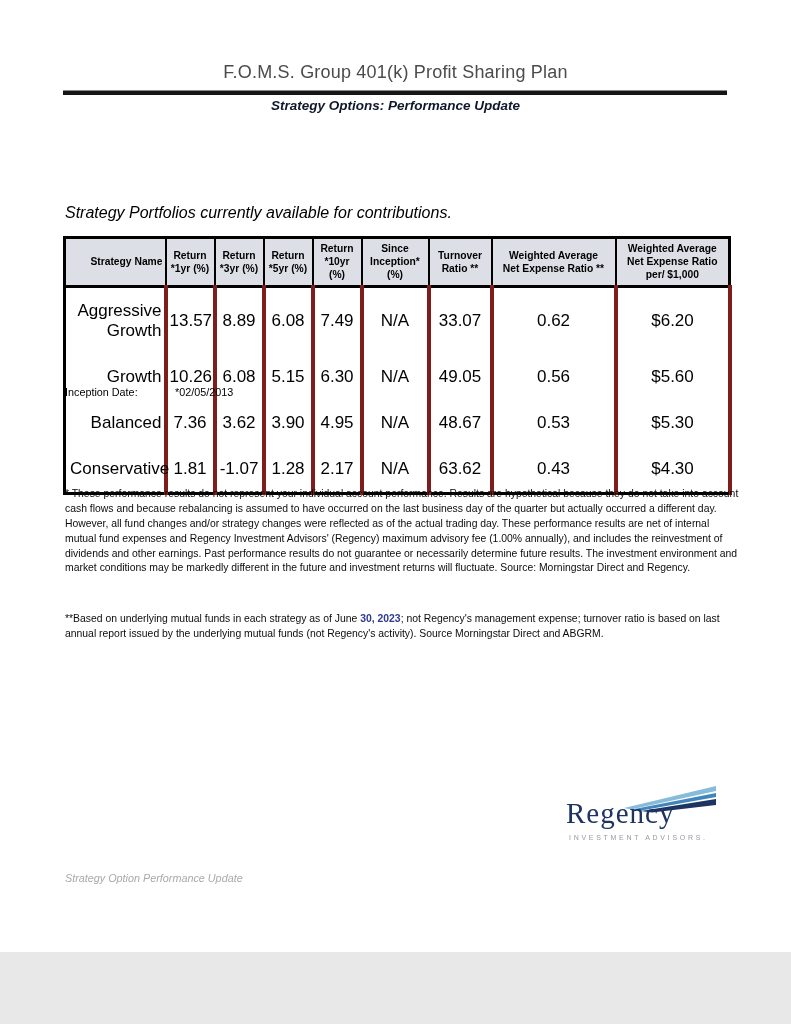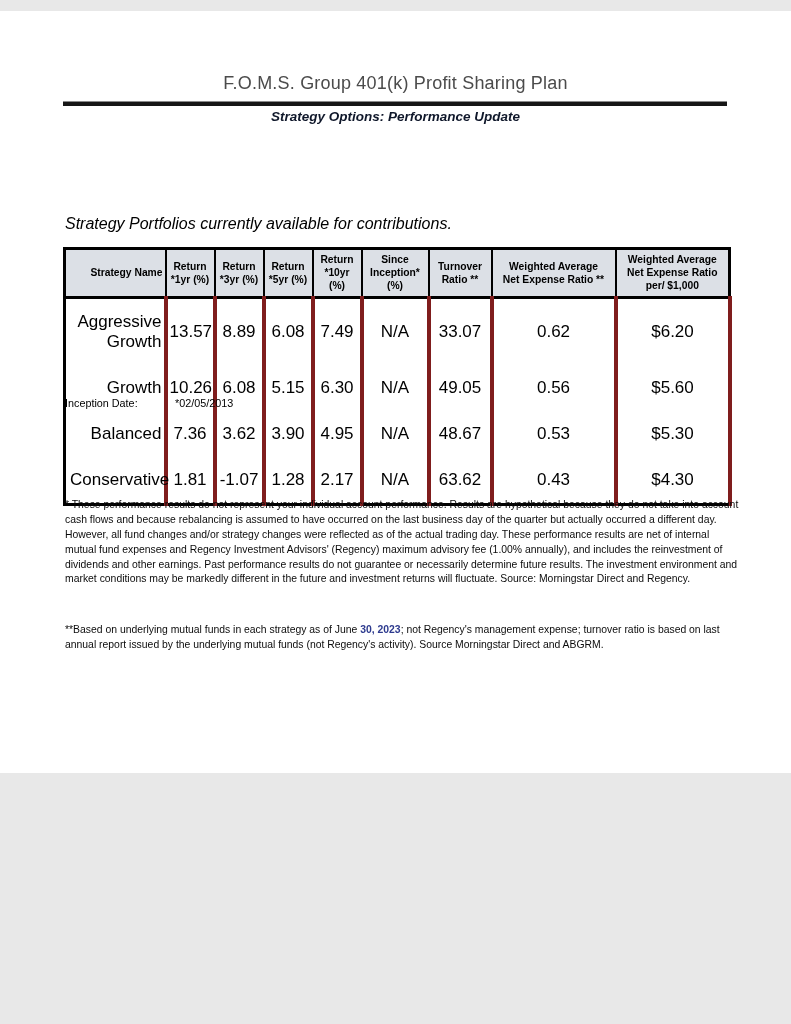--- a/index.html
+++ b/index.html
@@ -1,19 +1,19 @@
 <!DOCTYPE html>
 <html><head>
 <meta charset="utf-8">
 <style>
   html,body{margin:0;padding:0;background:#e8e8e8;}
   .page{
     position:relative;
-    width:791px;height:762px;
-    margin:11px auto;
+    width:791px;height:952px;
+    margin:0 auto;
     background:#ffffff;
     font-family:"Liberation Sans",sans-serif;
     color:#000;
     overflow:hidden;
   }
   
   .title{
     position:absolute;top:62px;left:0;right:0;
     text-align:center;
     font-size:18px;font-weight:400;
@@ -70,21 +70,21 @@
   .inception .lbl{display:inline-block;width:110px;}
   
   .fn{
     position:absolute;left:65px;width:674px;margin:0;
     font-size:10.4px;line-height:1.43;color:#0b0b0b;
   }
   .fn1{top:487px;}
   .fn2{top:612px;}
   .fn .hl{color:#2d3a8e;font-weight:700;}
   
-  .logo{position:absolute;top:816px;left:566px;width:160px;height:64px;}
+  .logo{position:absolute;top:784px;left:566px;width:160px;height:64px;}
   .logo .swoosh{position:absolute;top:2px;left:58px;width:92px;height:27px;}
   .logo-word{
     position:absolute;top:15px;left:0;
     font-family:"Liberation Serif",serif;
     font-size:29px;font-weight:400;line-height:1;
     color:#1d3361;letter-spacing:1px;
   }
   .logo-tag{
     position:absolute;top:50px;left:3px;
     font-size:7px;letter-spacing:2.7px;

